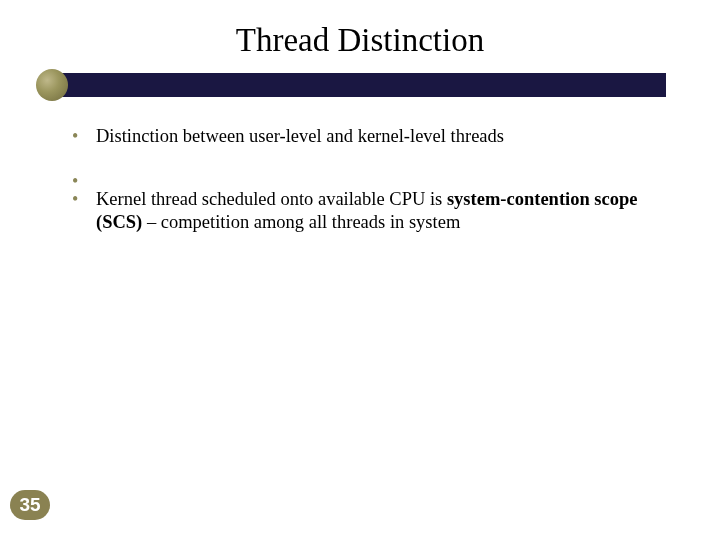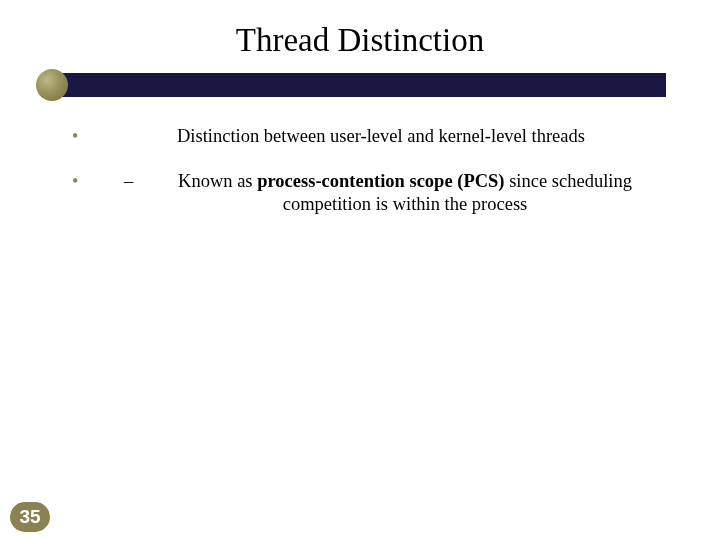--- a/index.html
+++ b/index.html
@@ -50,21 +50,20 @@
   }
   ul.top {
     list-style: none;
     padding: 0;
     margin: 0;
   }
   ul.top > li {
     position: relative;
     padding-left: 24px;
     margin-bottom: 22px;
-    text-align: center;
   }
   ul.top > li::before {
     content: "•";
     position: absolute;
     left: 0;
     top: 0;
     color: #8a8657;
     font-size: 18px;
     line-height: 1.25;
   }
@@ -81,21 +80,21 @@
     content: "–";
     position: absolute;
     left: 0;
     top: 0;
     color: #000;
   }
   .b { font-weight: bold; }
   .page-num {
     position: absolute;
     left: 10px;
-    bottom: 8px;
+    bottom: 20px;
     width: 40px;
     height: 30px;
     background: #8a8252;
     border-radius: 15px / 15px;
     color: #fff;
     font-family: Arial, Helvetica, sans-serif;
     font-weight: bold;
     font-size: 19px;
     display: flex;
     align-items: center;
@@ -115,27 +114,25 @@
   </div>
 
   <div class="content">
     <ul class="top">
 
       <li>
         <span>Distinction between user-level and kernel-level threads</span>
       </li>
 
       <li>
-        <ul class="sub">
-          <li>
-            <span>Known as </span><span class="b">process-contention scope (PCS)</span><span> since scheduling competition is within the process</span>
-          </li>
-        </ul>
       </li>
 
+      <li style="margin-top:40px;">
+        <span>Kernel thread scheduled onto available CPU is </span><span class="b">system-contention scope (SCS)</span><span> – competition among all threads in system</span>
+      </li>
 
     </ul>
   </div>
 
   <div class="page-num">
     <span>35</span>
   </div>
 
 </div>
 

